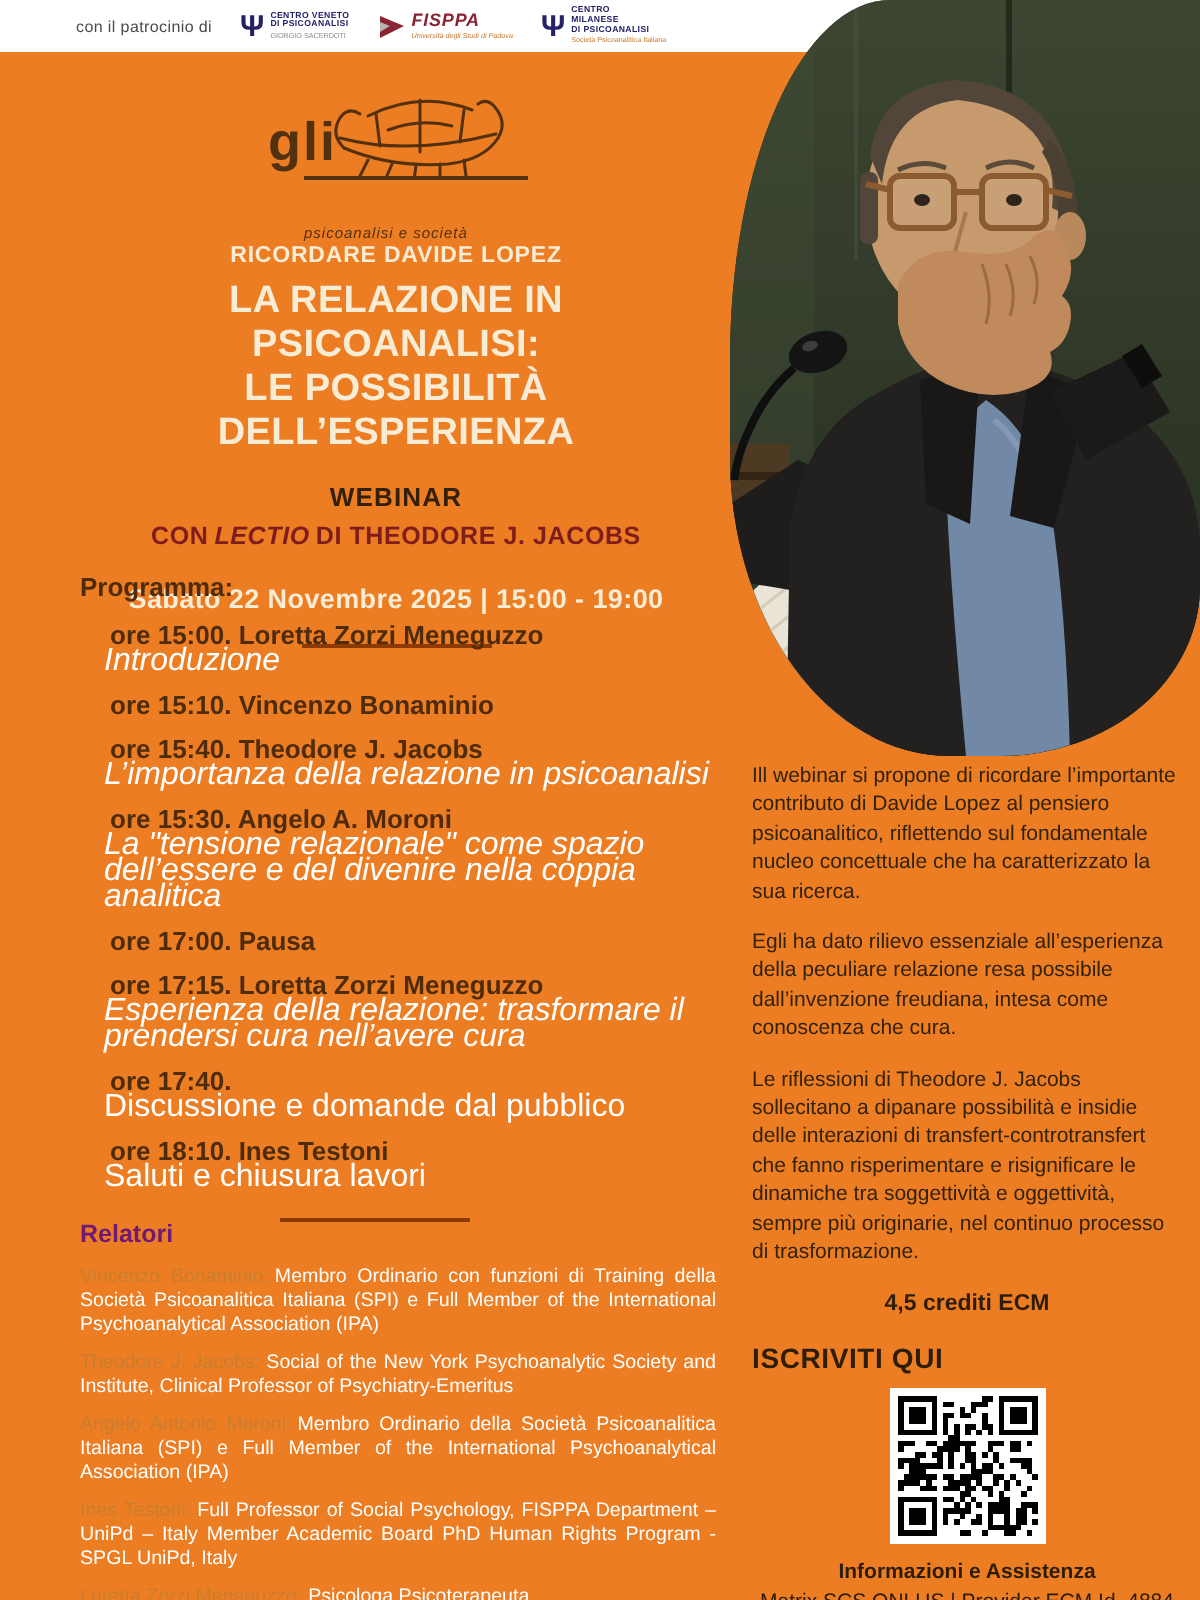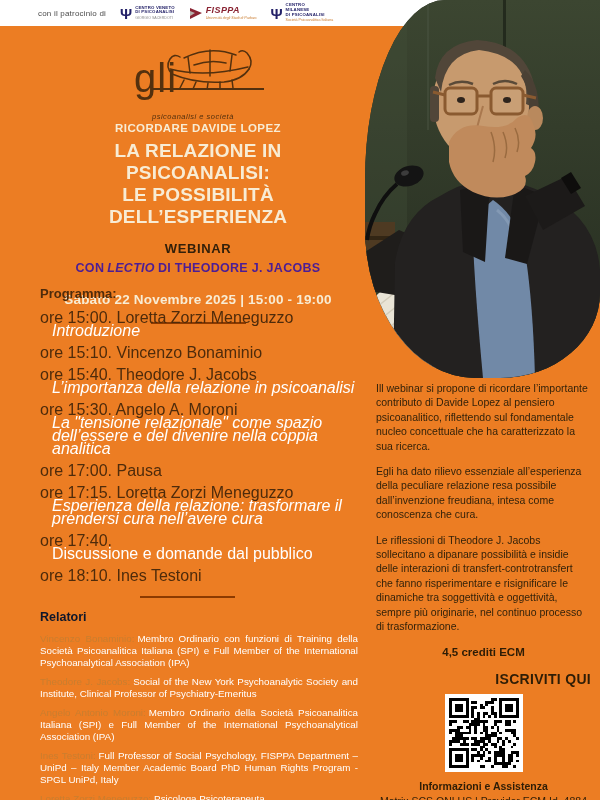--- a/index.html
+++ b/index.html
@@ -21,55 +21,55 @@
   .tri{margin-right:3px;}
 
   
   .photo{position:absolute;top:0;right:0;width:235px;height:378px;z-index:3;
          border-radius:80px 0 100px 110px / 180px 0 85px 150px;overflow:hidden;background:#2d3527;}
   .photo svg{display:block;}
 
   
   .brand{position:absolute;left:40px;top:38px;width:316px;height:82px;z-index:1;color:#53300E;}
   .brand .ship{position:absolute;left:124px;top:2px;}
-  .brand .gli{position:absolute;left:94px;top:18px;font-size:40px;font-weight:normal;letter-spacing:1px;}
+  .brand .gli{position:absolute;left:94px;top:18px;font-size:27px;font-weight:bold;letter-spacing:1px;}
   .brand .rule1{position:absolute;left:112px;top:50px;width:112px;height:1.5px;background:#53300E;}
   .brand .argow{position:absolute;left:110px;top:51px;font-size:23px;letter-spacing:1.5px;}
   .brand .tag{position:absolute;left:112px;top:74px;font-size:7.5px;font-style:italic;letter-spacing:.5px;}
 
   
   .head-col{position:absolute;left:40px;top:122px;width:316px;text-align:center;z-index:1;}
   .kicker{font-size:11.5px;font-weight:bold;color:#F8ECD4;letter-spacing:.4px;}
   .title{font-size:19px;font-weight:bold;color:#F8ECD4;line-height:22px;margin-top:6px;letter-spacing:.2px;}
   .webinar{font-size:13px;font-weight:bold;color:#33200A;margin-top:13px;letter-spacing:.6px;}
-  .lectio-line{font-size:12.5px;font-weight:bold;color:#4c1d95;margin-top:5px;letter-spacing:.3px;}
+  .lectio-line{font-size:12.5px;font-weight:bold;color:#7f1d1d;margin-top:5px;letter-spacing:.3px;}
   .lectio-line .it{font-style:italic;margin:0 3px;}
   .date{font-size:13.5px;font-weight:bold;color:#F8ECD4;margin-top:17px;letter-spacing:.2px;}
   .rule{width:95px;height:2px;background:#8C3A00;margin:15px auto 0 auto;}
 
   
   .program{position:absolute;left:40px;top:286px;width:318px;z-index:1;}
   .prog-head{font-size:13px;font-weight:bold;color:#4E2B0B;margin-bottom:10px;}
   .prog-item{margin-bottom:9px;}
-  .prog-item .h{font-size:16px;font-weight:normal;color:#4E2B0B;line-height:13px;}
+  .prog-item .h{font-size:13px;font-weight:bold;color:#4E2B0B;line-height:13px;margin-left:15px;}
   .prog-item .s{font-size:16px;font-style:italic;color:#ffffff;line-height:13px;margin-left:12px;}
   .prog-item .s.plain{font-style:normal;}
   .rule2{width:95px;height:2px;background:#8C3A00;margin:14px 0 0 100px;}
 
   
   .speakers{position:absolute;left:40px;top:610px;width:318px;z-index:1;}
-  .rel-head{font-size:12.5px;font-weight:bold;color:#0f172a;margin-bottom:9px;}
+  .rel-head{font-size:12.5px;font-weight:bold;color:#701a75;margin-bottom:9px;}
   .bio{font-size:9.8px;color:#ffffff;line-height:12px;text-align:justify;margin-bottom:7px;}
   .bio .nm{color:#C97E2F;margin-right:3px;}
 
   
   .right-col{position:absolute;left:376px;top:381px;width:215px;z-index:1;}
   .para{font-size:10.5px;color:#33220A;line-height:14.4px;margin-bottom:11px;}
   .credits{font-size:11.5px;font-weight:bold;color:#2E1D06;text-align:center;margin-top:12px;}
-  .cta{font-size:14px;font-weight:bold;color:#2E1D06;text-align:right;margin-top:13px;letter-spacing:.3px;}
+  .cta{font-size:14px;font-weight:bold;color:#2E1D06;text-align:left;margin-top:13px;letter-spacing:.3px;}
   .qr-wrap{width:78px;height:78px;background:#ffffff;margin:7px auto 0 auto;padding:4px;box-sizing:border-box;}
   .info{margin-top:8px;text-align:center;color:#2E1D06;}
   .info .ih{font-size:10.5px;font-weight:bold;margin-bottom:3px;}
   .info .il{font-size:10.5px;line-height:12.4px;}
 </style>
 </head>
 <body>
 
 <div class="page">
 
@@ -218,20 +218,21 @@
     <div class="prog-item">
       <div class="h">ore 17:15. Loretta Zorzi Meneguzzo</div>
       <div class="s">Esperienza della relazione: trasformare il prendersi cura nell’avere cura</div>
     </div>
     <div class="prog-item">
       <div class="h">ore 17:40.</div>
       <div class="s plain">Discussione e domande dal pubblico</div>
     </div>
     <div class="prog-item">
       <div class="h">ore 18:10. Ines Testoni</div>
+      <div class="s plain">Saluti e chiusura lavori</div>
     </div>
     <div class="rule2"></div>
   </div>
 
   <div class="speakers">
     <div class="rel-head">Relatori</div>
     <div class="bio"><span class="nm">Vincenzo Bonaminio:</span><span>Membro Ordinario con funzioni di Training della Società Psicoanalitica Italiana (SPI) e Full Member of the International Psychoanalytical Association (IPA)</span></div>
     <div class="bio"><span class="nm">Theodore J. Jacobs:</span><span>Social of the New York Psychoanalytic Society and Institute, Clinical Professor of Psychiatry-Emeritus</span></div>
     <div class="bio"><span class="nm">Angelo Antonio Moroni:</span><span>Membro Ordinario della Società Psicoanalitica Italiana (SPI) e Full Member of the International Psychoanalytical Association (IPA)</span></div>
     <div class="bio"><span class="nm">Ines Testoni:</span><span>Full Professor of Social Psychology, FISPPA Department – UniPd – Italy Member Academic Board PhD Human Rights Program - SPGL UniPd, Italy</span></div>

